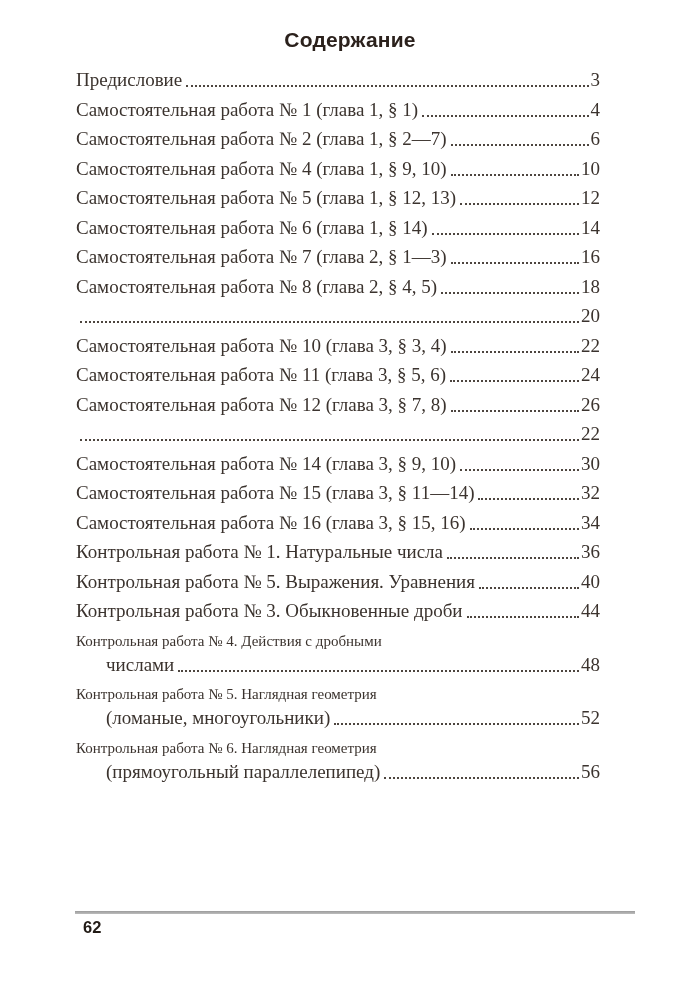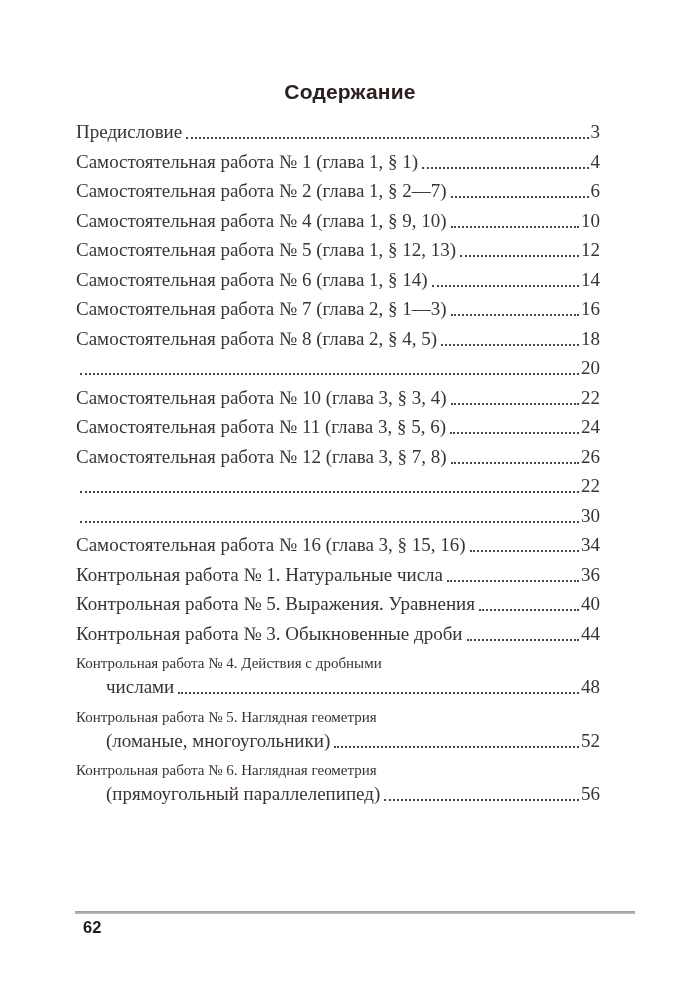--- a/index.html
+++ b/index.html
@@ -10,21 +10,21 @@
     color: #3b332e;
     overflow: hidden;
   }
   .title {
     font-family: "Liberation Sans", sans-serif;
     font-weight: bold;
     font-size: 21px;
     color: #2b211c;
     text-align: center;
     margin: 0;
-    padding-top: 80px;
+    padding-top: 28px;
     letter-spacing: 0.2px;
   }
   .toc {
     margin: 16px 100px 0 76px;
   }
   .entry { margin-bottom: 5.5px; }
   .row {
     display: flex;
     line-height: 24px;
     font-size: 19px;
@@ -149,22 +149,30 @@
       </div>
     </div>
     <div class="entry">
       <div class="row">
         <span class="dots"></span>
         <span class="pagenum">22</span>
       </div>
     </div>
     <div class="entry">
       <div class="row">
+        <span class="label">Самостоятельная работа № 14 (глава 3, § 9, 10)</span>
         <span class="dots"></span>
         <span class="pagenum">30</span>
+      </div>
+    </div>
+    <div class="entry">
+      <div class="row">
+        <span class="label">Самостоятельная работа № 15 (глава 3, § 11—14)</span>
+        <span class="dots"></span>
+        <span class="pagenum">32</span>
       </div>
     </div>
     <div class="entry">
       <div class="row">
         <span class="label">Самостоятельная работа № 16 (глава 3, § 15, 16)</span>
         <span class="dots"></span>
         <span class="pagenum">34</span>
       </div>
     </div>
     <div class="entry">

